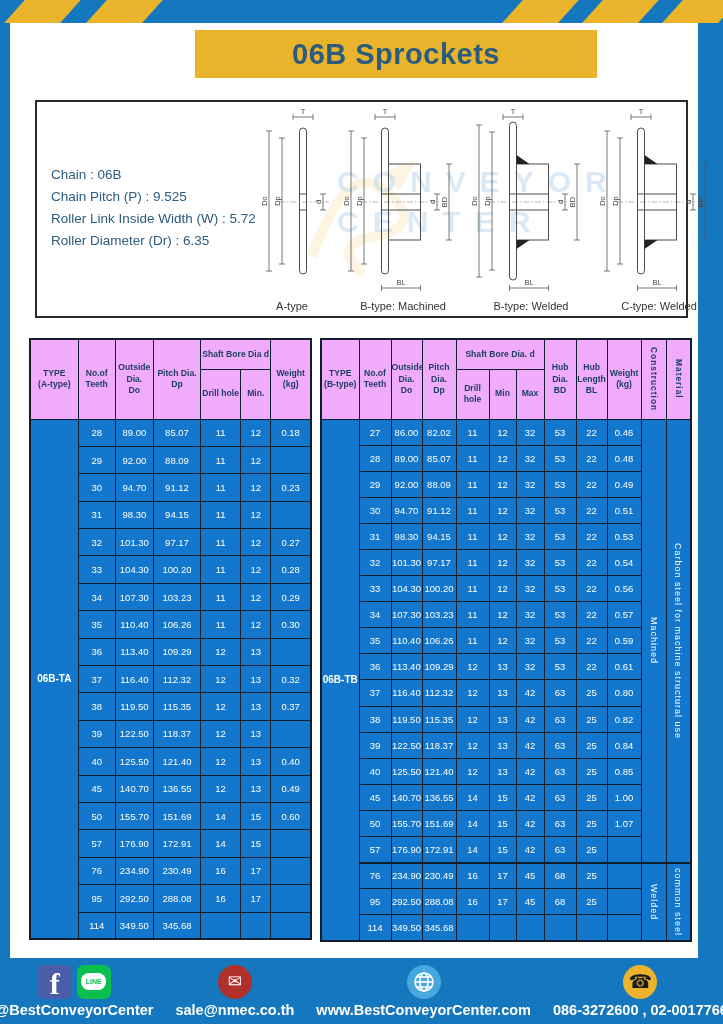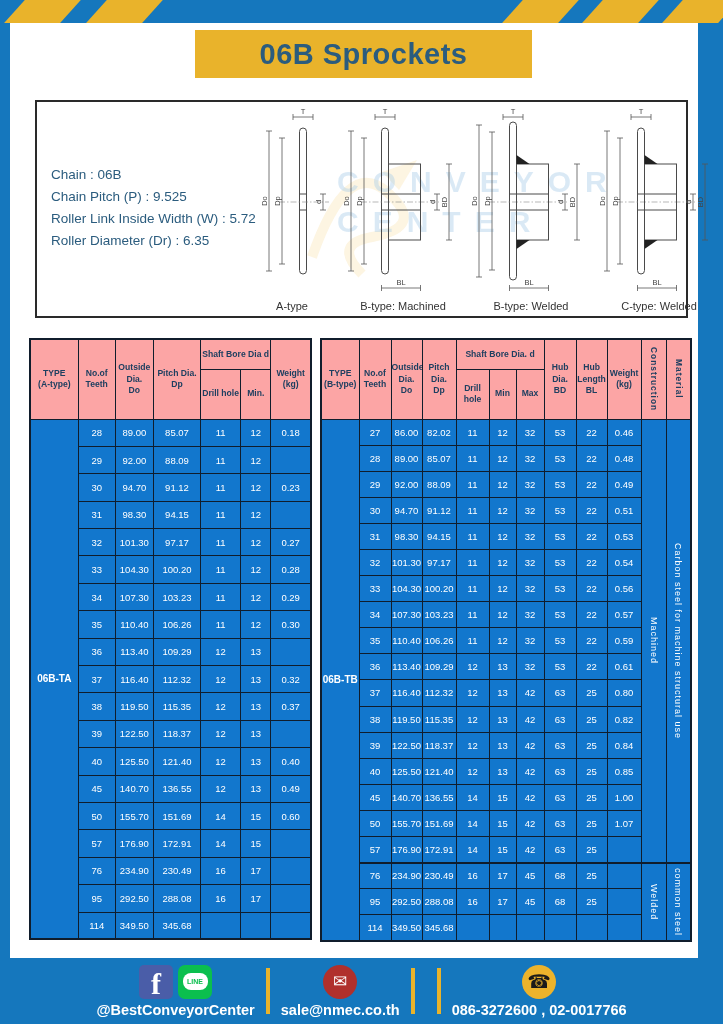--- a/index.html
+++ b/index.html
@@ -3,39 +3,39 @@
 <meta charset="utf-8">
 <style>
   *{margin:0;padding:0;box-sizing:border-box}
   html,body{width:723px;height:1024px}
   body{position:relative;background:#1577bd;font-family:"Liberation Sans",sans-serif;overflow:hidden}
   .content-bg{position:absolute;left:10px;top:23px;width:688px;height:935px;background:#fff}
   
   .top-bar{position:absolute;left:0;top:0;width:723px;height:23px;background:#1577bd;overflow:hidden}
   .stripe{position:absolute;top:-5px;width:56px;height:34px;background:#e9b32b;transform:skewX(-42deg)}
   
-  .title-banner{position:absolute;left:195px;top:30px;width:337px;height:48px;background:#e9b32b;display:flex;align-items:center;justify-content:center}
+  .title-banner{position:absolute;left:195px;top:30px;width:402px;height:48px;background:#e9b32b;display:flex;align-items:center;justify-content:center}
   .title-banner h1{font-size:29px;color:#2b5c7e;letter-spacing:.5px}
   
   .diagram-box{position:absolute;left:35px;top:100px;width:653px;height:218px;background:#fff;border:2px solid #2a2a2a}
   .specs{position:absolute;left:14px;top:62px}
   .spec-line{font-size:13.5px;font-weight:normal;color:#2b5c7e;line-height:22px;white-space:nowrap}
   .figures{position:absolute;left:208px;top:6px;width:440px;height:206px;display:flex;justify-content:space-between}
   .figure{position:relative;display:flex;flex-direction:column;align-items:center;justify-content:flex-start}
   .fig-caption{position:absolute;bottom:2px;font-size:11px;color:#333;white-space:nowrap}
   .dim{font-size:7.5px;fill:#444;font-family:"Liberation Sans",sans-serif}
   .wm-text{position:absolute;left:300px;top:60px;width:330px;color:#a9cde9;opacity:.42;font-weight:bold;font-size:30px;letter-spacing:14px;line-height:40px;pointer-events:none;text-align:left}
   .wm-logo{position:absolute;left:250px;top:40px;opacity:.5;pointer-events:none}
   
   .tbl-wrap{position:absolute}
   .tbl-a{left:29px;top:338px;width:283px}
   .tbl-b{left:320px;top:338px;width:366px}
   table{border-collapse:collapse;table-layout:fixed;width:100%;border:2px solid #101d2c}
   th,td{border:1.4px solid #101d2c;text-align:center;vertical-align:middle;padding:0;overflow:hidden}
-  thead th{background:#fca5a5;color:#1e3f60;font-size:8.6px;font-weight:bold;white-space:pre-line;line-height:1.3}
+  thead th{background:#f0abfc;color:#1e3f60;font-size:8.6px;font-weight:bold;white-space:pre-line;line-height:1.3}
   tbody td{background:#1277cd;color:#fff;font-size:9.5px;font-weight:500}
   .tbl-a thead tr:first-child{height:30px}.tbl-a thead tr:last-child{height:50px}
   .tbl-b thead tr:first-child{height:30px}.tbl-b thead tr:last-child{height:50px}
   .tbl-a tbody tr{height:27.4px}
   .tbl-b tbody tr{height:26.1px}
   .type-cell{font-size:10px;font-weight:bold}
   .vert{writing-mode:vertical-rl;white-space:nowrap;letter-spacing:1px}
   th.vert{font-size:8.4px}
   td.vert{font-size:9px}
   tr.group-start td{border-top:2.4px solid #101d2c}
@@ -696,18 +696,32 @@
         </span>
     </div>
     <div class="f-label">@BestConveyorCenter</div>
   </div>
   <div class="f-sep"></div>
   <div class="f-group">
     <span class="icon-mail">✉</span>
     <div class="f-label">sale@nmec.co.th</div>
   </div>
   <div class="f-sep"></div>
+  <div class="f-group">
+    <span class="icon-globe">
+      <svg width="24" height="24" viewBox="0 0 24 24">
+          <g stroke="#fff" stroke-width="1.6" fill="none">
+            <circle cx="12" cy="12" r="9"></circle>
+            <ellipse cx="12" cy="12" rx="4" ry="9"></ellipse>
+            <line x1="3" y1="12" x2="21" y2="12"></line>
+            <line x1="4.5" y1="7" x2="19.5" y2="7"></line>
+            <line x1="4.5" y1="17" x2="19.5" y2="17"></line>
+          </g>
+        </svg>
+    </span>
+    <div class="f-label">www.BestConveyorCenter.com</div>
+  </div>
   <div class="f-sep"></div>
   <div class="f-group">
     <span class="icon-phone">☎</span>
     <div class="f-label">086-3272600 , 02-0017766</div>
   </div>
 </div>
 
 </body></html>

